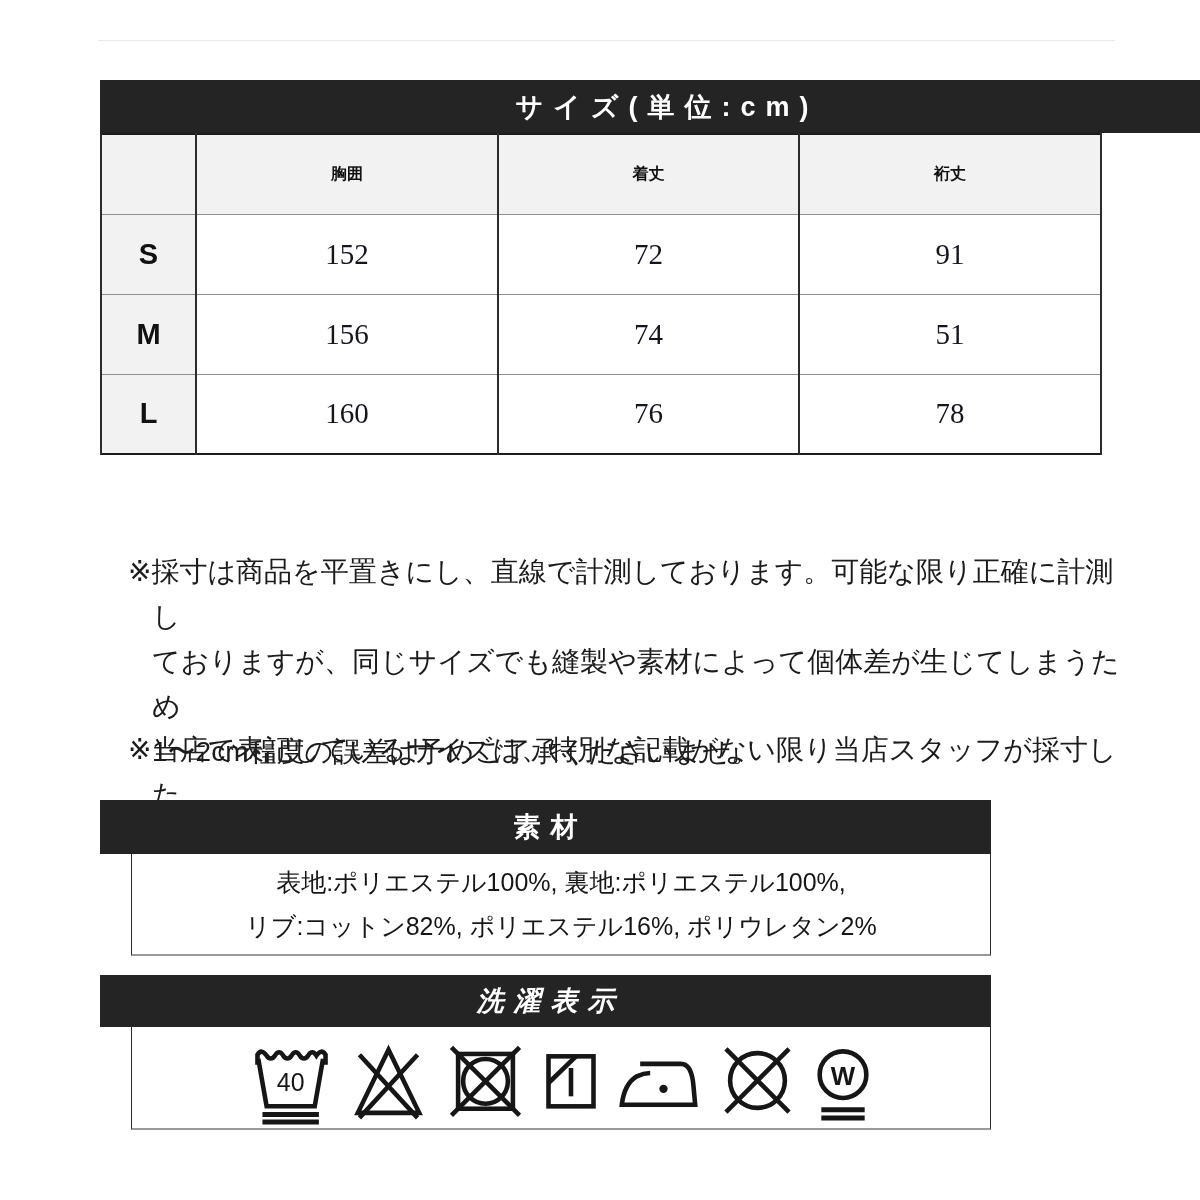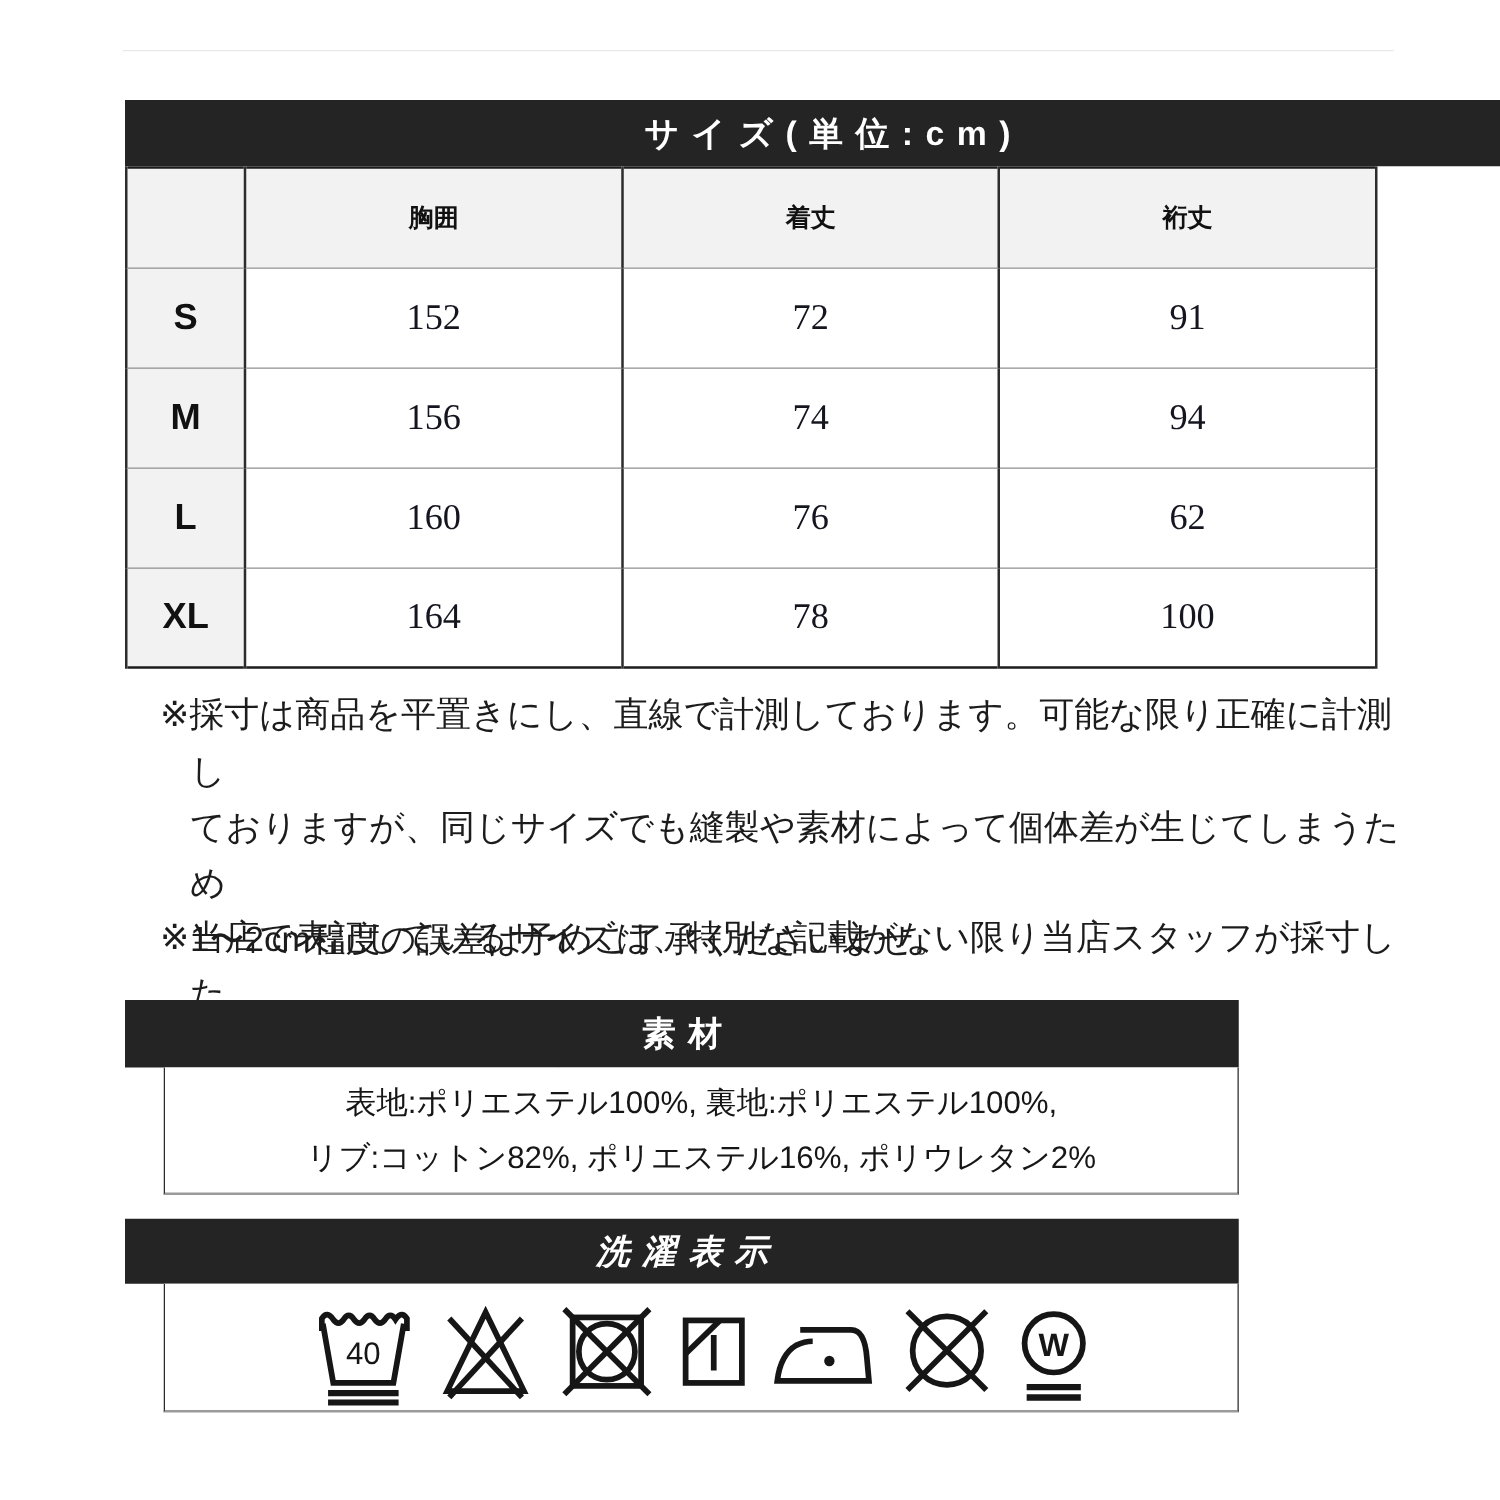--- a/index.html
+++ b/index.html
@@ -26,21 +26,21 @@
     border-collapse:collapse;table-layout:fixed;width:1000px;background:#fff;
     border:2px solid #1c1c1c;
   }
   table.size-table th,table.size-table td{
     border-top:1px solid #8f8f8f;border-bottom:1px solid #8f8f8f;
     border-left:2px solid #2c2c2c;border-right:2px solid #2c2c2c;
     text-align:center;vertical-align:middle;padding:0;
   }
   table.size-table tr{height:80px;}
   th.corner,th.col-head,th.size-label{background:#f2f2f2;}
-  th.col-head{font-size:20px;font-weight:bold;color:#111;}
+  th.col-head{font-size:16px;font-weight:bold;color:#111;}
   th.size-label{font-size:29px;font-weight:bold;color:#111;}
   td.num{
     font-family:"Liberation Serif","DejaVu Serif",serif;
     font-size:29px;color:#15151f;background:#ffffff;font-weight:normal;
   }
 
   
   .note{
     margin:0;font-size:28px;line-height:45px;color:#1c1c1c;
     white-space:pre-line;padding-left:24px;text-indent:-24px;width:980px;
@@ -99,33 +99,27 @@
     <tr>
       <th class="size-label">S</th>
       <td class="num">152</td>
       <td class="num">72</td>
       <td class="num">91</td>
     </tr>
     <tr>
       <th class="size-label">M</th>
       <td class="num">156</td>
       <td class="num">74</td>
-      <td class="num">94</td>
+      <td class="num">51</td>
     </tr>
     <tr>
       <th class="size-label">L</th>
       <td class="num">160</td>
       <td class="num">76</td>
-      <td class="num">62</td>
-    </tr>
-    <tr>
-      <th class="size-label">XL</th>
-      <td class="num">164</td>
       <td class="num">78</td>
-      <td class="num">100</td>
     </tr>
   </tbody>
     </table>
 </section>
 
 <p class="abs note note-1">※採寸は商品を平置きにし、直線で計測しております。可能な限り正確に計測し
 ておりますが、同じサイズでも縫製や素材によって個体差が生じてしまうため
 1〜2cm程度の誤差は予めご了承くださいませ。</p>
 <p class="abs note note-2">※当店で表記しているサイズは、特別な記載がない限り当店スタッフが採寸した
 数値を記載しております。</p>

